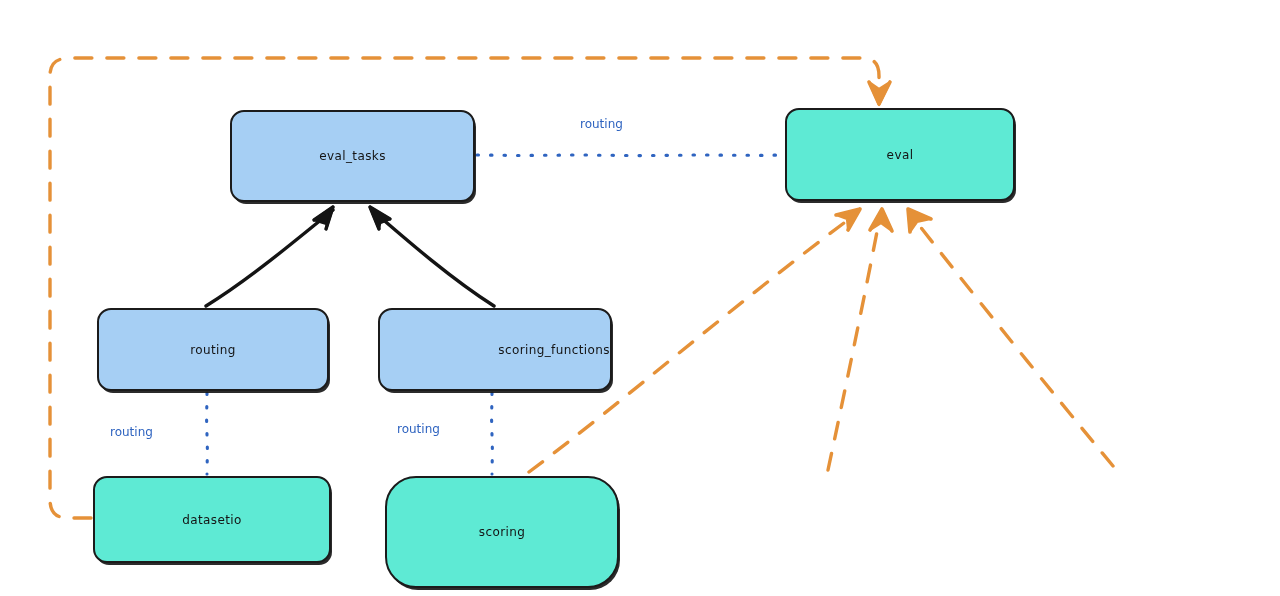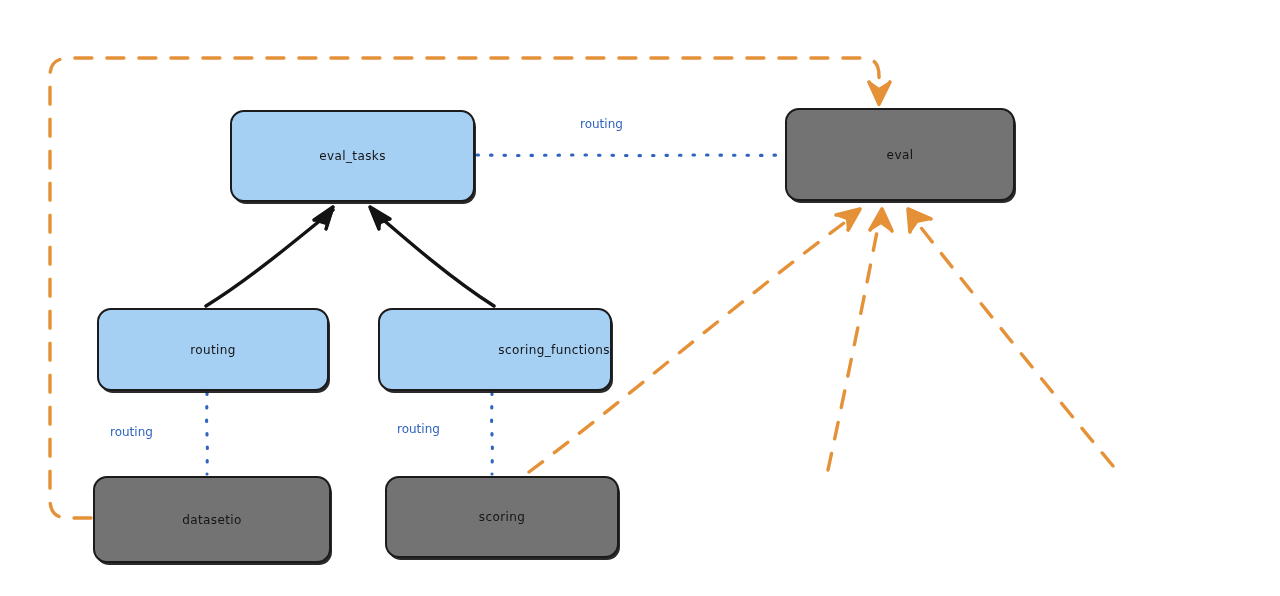--- a/index.html
+++ b/index.html
@@ -29,21 +29,21 @@
     position: absolute;
     box-sizing: border-box;
     border: 2.6px solid #1b1b1b;
     border-radius: 14px;
     display: flex;
     align-items: center;
     justify-content: center;
     box-shadow: 2px 3px 0 -1px rgba(20,20,20,0.9);
   }
   .node.blue  { background: #a6cff4; }
-  .node.green { background: #737373; justify-content: center; }
+  .node.green { background: #5eead4; justify-content: center; }
   .node-label {
     font-family: "DejaVu Sans", sans-serif;
     font-size: 12px;
     color: #141414;
     letter-spacing: 0.4px;
     white-space: nowrap;
     user-select: none;
   }
   .edge-label {
     position: absolute;
@@ -126,21 +126,21 @@
   </div>
 
   <div class="node blue" style="left:378px; top:308px; width:234px; height:83px;justify-content:flex-end;">
     <span class="node-label">scoring_functions</span>
   </div>
 
   <div class="node green" style="left:93px; top:476px; width:238px; height:87px;">
     <span class="node-label">datasetio</span>
   </div>
 
-  <div class="node green" style="left:385px; top:476px; width:234px; height:82px;">
+  <div class="node green" style="left:385px; top:476px; width:234px; height:112px;border-radius:31px;">
     <span class="node-label">scoring</span>
   </div>
 
 
 
   <span class="edge-label" style="left:580px; top:117px;">routing</span>
 
   <span class="edge-label" style="left:110px; top:425px;">routing</span>
 
   <span class="edge-label" style="left:397px; top:422px;">routing</span>

